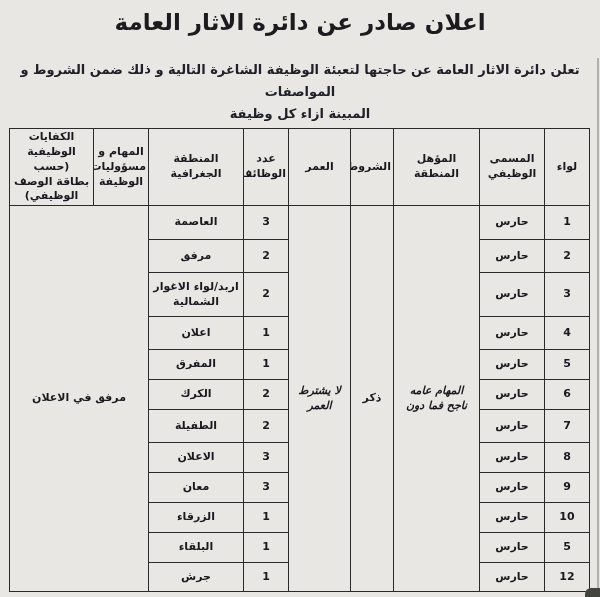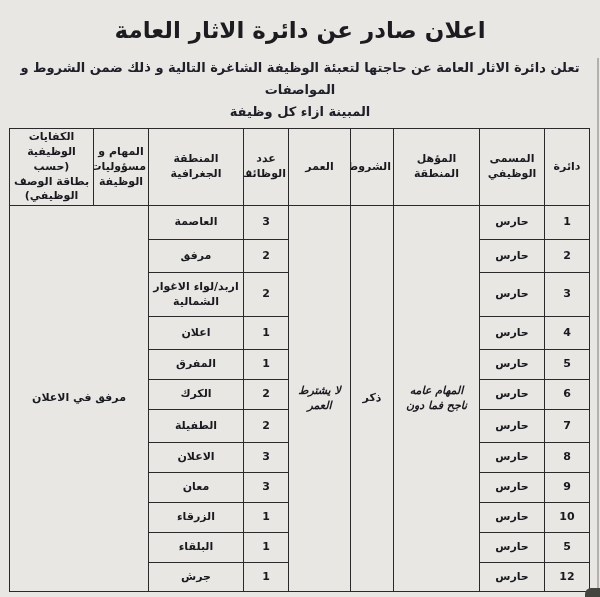--- a/index.html
+++ b/index.html
@@ -5,30 +5,30 @@
   html,body{margin:0;padding:0;}
   .page{
     position:relative;
     width:600px;height:597px;
     background:#e8e7e3;
     font-family:"DejaVu Sans", sans-serif;
     overflow:hidden;
     direction:rtl;
   }
   .doc-title{
-    margin:8px;
+    margin:0;
     padding-top:9px;
     text-align:center;
     font-size:23px;
     font-weight:bold;
     color:#1c1c20;
     letter-spacing:0;
   }
   .doc-subtitle{
-    margin:14px auto 0 auto;
+    margin:24px auto 0 auto;
     width:596px;
     text-align:center;
     font-size:13px;
     font-weight:bold;
     color:#20202a;
     line-height:1.7;
     white-space:pre-line;
   }
   table.vacancies{
     position:absolute;
@@ -98,21 +98,21 @@
         <col style="width:86px">
       <col style="width:43px">
         <col style="width:62px">
         <col style="width:45px">
       <col style="width:95px">
         <col style="width:55px">
         <col style="width:84px">
     </colgroup>
     <thead>
       <tr>
-        <th>دائرة</th>
+        <th>لواء</th>
         <th>المسمى
 الوظيفي</th>
         <th>المؤهل المنطقة</th>
         <th>الشروط</th>
         <th>العمر</th>
         <th>عدد
 الوظائف</th>
         <th>المنطقة الجغرافية</th>
         <th>المهام و
 مسؤوليات

